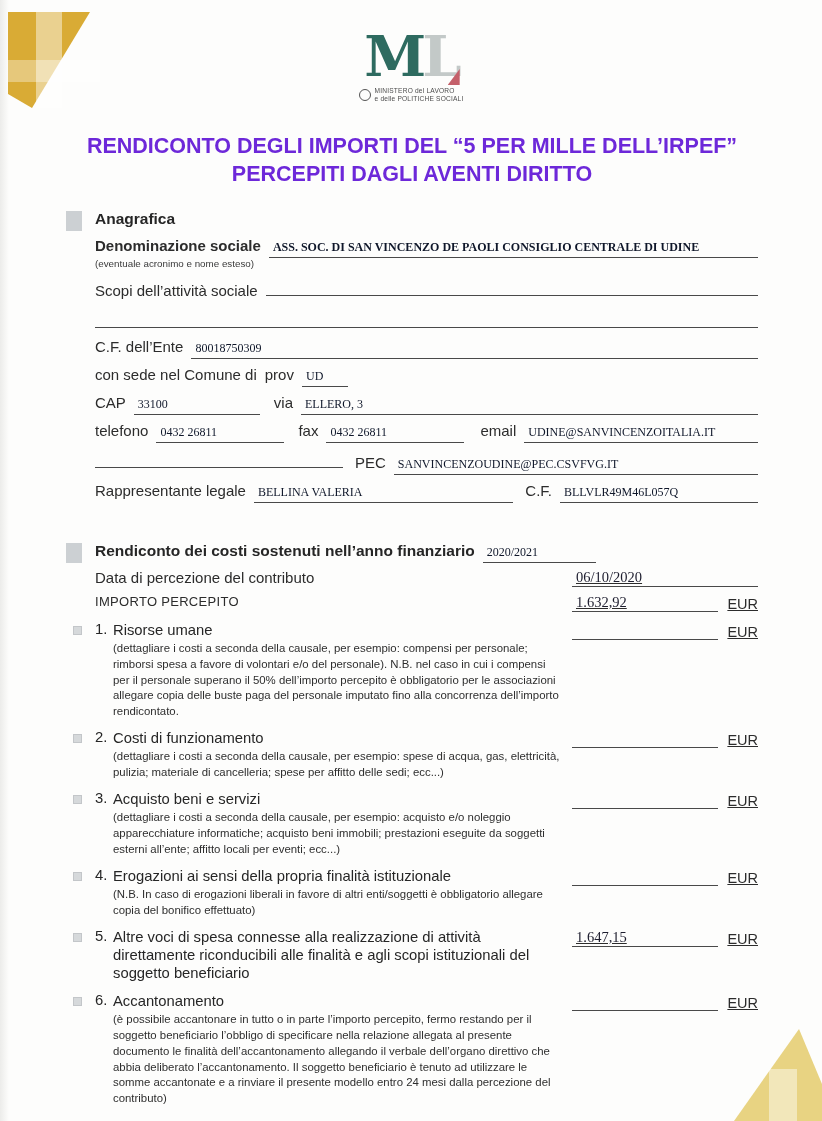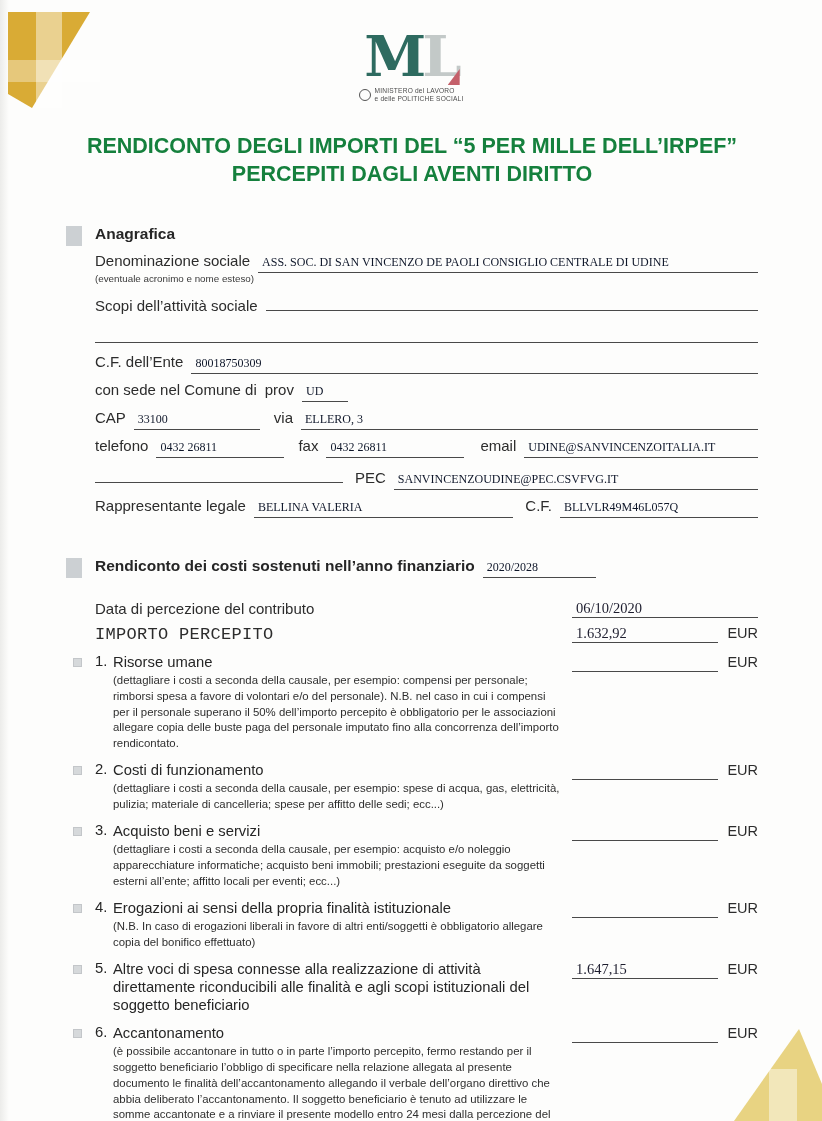--- a/index.html
+++ b/index.html
@@ -18,43 +18,43 @@
   .logo .mono{font-family:"DejaVu Serif",serif;font-size:56px;line-height:1;letter-spacing:-4px;}
   .logo .m{color:#2e6b60;font-weight:bold;}
   .logo .l{color:#c3c9c8;font-weight:bold;position:relative;}
   .logo .l .red{position:absolute;right:-2px;bottom:4px;width:12px;height:16px;background:#c4606a;
     clip-path:polygon(100% 0,100% 100%,0 100%);}
   .logo .cap{display:flex;align-items:center;justify-content:center;gap:4px;margin-top:2px;}
   .logo .emblem{width:10px;height:10px;border:1.4px solid #555;border-radius:50%;flex:0 0 auto;}
   .logo .captxt{font-size:6.6px;color:#4c4c4c;text-align:left;line-height:1.25;letter-spacing:.2px;}
   
   .content{position:absolute;left:66px;right:64px;top:132px;}
-  .title{font-size:21.5px;font-weight:bold;text-align:center;line-height:1.32;color:#15803d;}
-  
-  .sect{display:flex;align-items:flex-start;margin-top:36px;}
+  .title{font-size:21.5px;font-weight:bold;text-align:center;line-height:1.32;color:#6d28d9;}
+  
+  .sect{display:flex;align-items:flex-start;margin-top:21px;}
   .sq{width:16px;height:20px;background:#ccd0d3;margin-right:13px;flex:0 0 auto;margin-top:1px;}
   .sect h2{font-size:15.5px;font-weight:bold;margin:0;color:#262626;}
   .sect .inlineval{margin-left:8px;}
   
   .body-ind{margin-left:29px;}
   .frow{display:flex;align-items:baseline;font-size:15px;margin-top:7px;color:#2c2c2c;}
   .lbl{white-space:nowrap;margin-right:8px;}
   .val{font-family:"Liberation Serif",serif;font-size:12px;color:#0f172a;
        border-bottom:1.4px solid #494949;padding:0 4px 1px 4px;min-height:16px;}
   .grow{flex:1;}
   .hint{font-size:9.8px;color:#3a3a3a;margin-top:0;}
   .blankline{border-bottom:1.4px solid #494949;height:19px;}
   
   .arow{display:flex;align-items:flex-start;margin-top:9px;}
   .arow .left{flex:1;}
-  .amtcol{width:186px;display:flex;align-items:flex-start;flex:0 0 auto;margin-left:12px;}
+  .amtcol{width:186px;display:flex;align-items:flex-end;flex:0 0 auto;margin-left:12px;text-decoration:underline;}
   .fill{flex:1;border-bottom:1.4px solid #494949;font-family:"Liberation Serif",serif;
         font-size:14.5px;color:#1d1d2e;min-height:17px;padding:0 2px 0 4px;}
   .eur{font-size:14.5px;margin-left:9px;color:#2c2c2c;}
-  .caps{font-size:17px;letter-spacing:.3px;font-family:Liberation Mono, monospace;}
+  .caps{font-size:13px;letter-spacing:.3px;}
   
   .item{display:flex;align-items:flex-start;margin-top:9px;position:relative;}
   .item .mark{position:absolute;left:-22px;top:5px;width:7px;height:7px;
       background:#d6d9db;border:1px solid #c3c6c9;}
   .ileft{flex:1;max-width:508px;}
   .ihead{display:flex;font-size:14.8px;color:#262626;}
   .inum{width:18px;flex:0 0 auto;}
   .ititle{flex:1;line-height:1.25;}
   .idesc{font-size:11.4px;line-height:1.38;margin-left:18px;margin-top:2px;color:#2e2e2e;
          text-align:left;max-width:485px;}
@@ -91,21 +91,21 @@
       <div>RENDICONTO DEGLI IMPORTI DEL “5 PER MILLE DELL’IRPEF”</div>
       <div>PERCEPITI DAGLI AVENTI DIRITTO</div>
     </div>
 
     <div class="sect">
       <span class="sq"></span>
       <h2>Anagrafica</h2>
     </div>
 
     <div class="body-ind">
-      <div class="frow" style="margin-top:6px;">
+      <div class="frow" style="margin-top:6px;font-weight:bold;">
         <span class="lbl">Denominazione sociale</span>
         <span class="val grow">ASS. SOC. DI SAN VINCENZO DE PAOLI CONSIGLIO CENTRALE DI UDINE</span>
       </div>
       <div class="hint">(eventuale acronimo e nome esteso)</div>
 
       <div class="frow" style="margin-top:9px;">
         <span class="lbl">Scopi dell’attività sociale</span>
         <span class="val grow"></span>
       </div>
       <div class="blankline" style="margin-top:9px;"></div>
@@ -148,26 +148,26 @@
         <span class="val grow">BELLINA VALERIA</span>
         <span class="lbl" style="margin-left:12px;">C.F.</span>
         <span class="val" style="width:190px;">BLLVLR49M46L057Q</span>
       </div>
     </div>
 
     <div class="sect" style="margin-top:39px;">
       <span class="sq"></span>
       <h2 style="display:flex;align-items:baseline;flex:1;">
         <span>Rendiconto dei costi sostenuti nell’anno finanziario</span>
-        <span class="val inlineval" style="width:105px;font-weight:normal;">2020/2028</span>
+        <span class="val inlineval" style="width:105px;font-weight:normal;">2020/2021</span>
       </h2>
     </div>
 
     <div class="body-ind">
-      <div class="arow" style="margin-top:22px;">
+      <div class="arow" style="margin-top:6px;">
         <span class="left" style="font-size:15px;">Data di percezione del contributo</span>
         <span class="amtcol">
             <span class="fill">06/10/2020</span>
           </span>
       </div>
 
       <div class="arow" style="margin-top:7px;">
         <span class="left caps">IMPORTO PERCEPITO</span>
         <span class="amtcol">
           <span class="fill">1.632,92</span>

